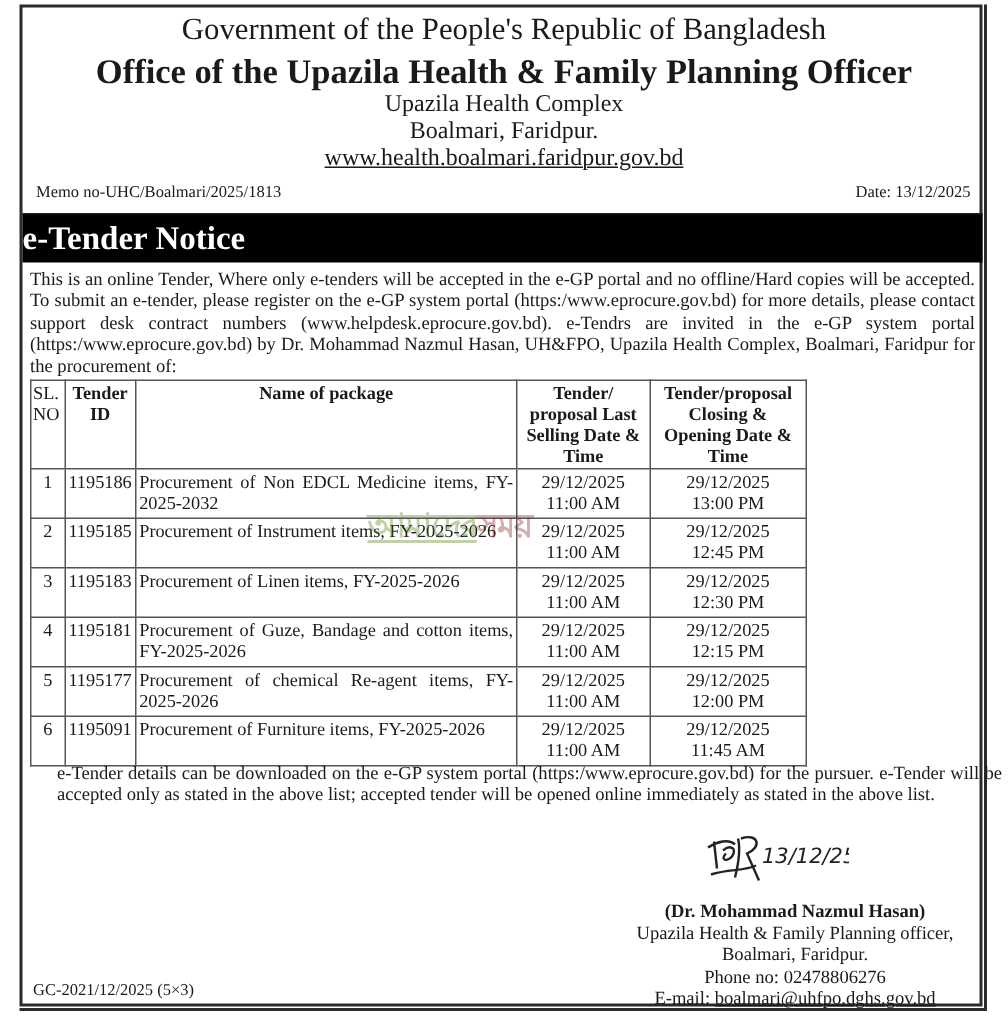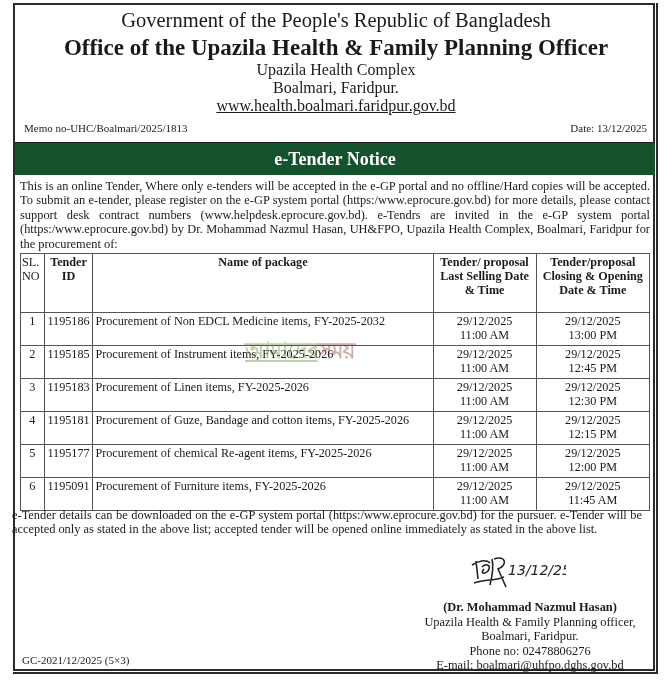--- a/index.html
+++ b/index.html
@@ -11,40 +11,40 @@
            border-right: 2px solid #2a2a2a; border-bottom: 2px solid #2a2a2a; box-sizing: border-box; }
   .hdr { text-align: center; }
   .gov { position: absolute; left: 0; width: 672px; top: 8px; font-size: 20.5px; line-height: 24px; }
   .office { position: absolute; left: 0; width: 672px; top: 34px; font-size: 23px; font-weight: bold; line-height: 28px; }
   .complex { position: absolute; left: 0; width: 672px; top: 60px; font-size: 16px; line-height: 19px; }
   .place { position: absolute; left: 0; width: 672px; top: 78px; font-size: 16px; line-height: 19px; }
   .web { position: absolute; left: 0; width: 672px; top: 96px; font-size: 16px; line-height: 19px; }
   .web span { text-decoration: underline; text-decoration-thickness: 1px; }
   .memo { position: absolute; left: 24px; top: 122px; font-size: 11px; }
   .date { position: absolute; right: 25px; top: 122px; font-size: 11px; }
-  .banner { position: absolute; left: 15px; top: 142px; width: 640px; height: 32px; background: #14532d;
-            border-top: 1px solid #1f1f1f; color: #ffffff; text-align: center; font-size: 18px; font-weight: bold;
+  .banner { position: absolute; left: 15px; top: 142px; width: 640px; height: 32px; background: #000000;
+            border-top: 1px solid #1f1f1f; color: #ffffff; text-align: left; font-size: 22px; font-weight: bold;
             line-height: 32px; }
   .intro { position: absolute; left: 20px; top: 179px; width: 630px; font-size: 12.4px; line-height: 14.4px;
            text-align: justify; }
-  table.tenders { position: absolute; left: 20px; top: 253px; width: 630px; border-collapse: collapse;
+  table.tenders { position: absolute; left: 20px; top: 253px; width: 518px; border-collapse: collapse;
                   font-size: 12.2px; line-height: 14px; }
   table.tenders th, table.tenders td { border: 1px solid #555; padding: 1px 2px; vertical-align: top; }
   table.tenders th { font-weight: bold; text-align: center; height: 56px; }
   table.tenders th.sl { font-weight: normal; text-align: left; padding-left: 1px; }
   table.tenders th.name { font-weight: bold; }
   table.tenders td { height: 30px; }
   td.c { text-align: center; }
   td.name { text-align: justify; }
   col.c1 { width: 23px; } col.c2 { width: 43px; } col.c3 { width: 330px; } col.c4 { width: 100px; } col.c5 { width: 110px; }
   .watermark { position: absolute; left: 245px; top: 333px; width: 180px; height: 24px; pointer-events: none;
                font-family: "DejaVu Sans", sans-serif; font-weight: bold; font-size: 22px; opacity: 0.35; letter-spacing: -1px; }
   .watermark .g { color: #4d7c0f; text-decoration: underline; }
   .watermark .r { color: #7f1d1d; }
-  .footer-text { position: absolute; left: 12px; top: 508px; width: 630px; font-size: 12.4px; line-height: 14.4px;
+  .footer-text { position: absolute; left: 38px; top: 508px; width: 630px; font-size: 12.4px; line-height: 14.4px;
                  text-align: justify; }
   .signature { position: absolute; left: 466px; top: 553px; width: 100px; height: 42px; }
   .sign-block { position: absolute; left: 380px; top: 600px; width: 300px; text-align: center; font-size: 12.4px; line-height: 14.6px; }
   .sign-name { font-weight: bold; }
   .email-link { text-decoration: underline; }
   .gc { position: absolute; left: 22px; top: 654px; font-size: 11px; }
 </style>
 </head>
 <body>
 

